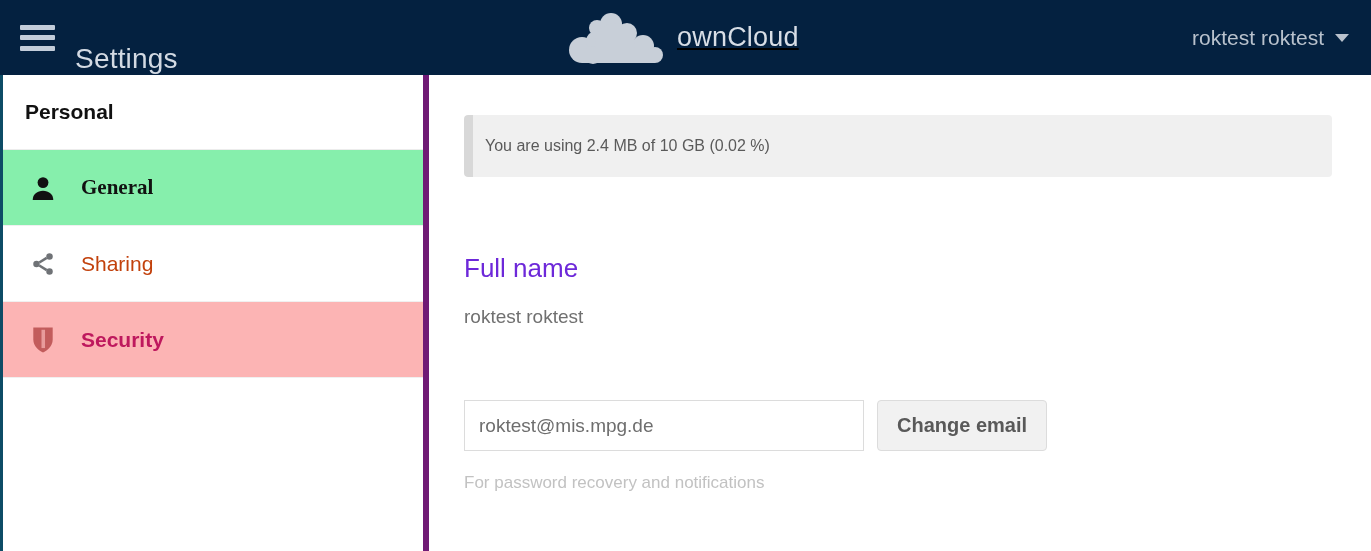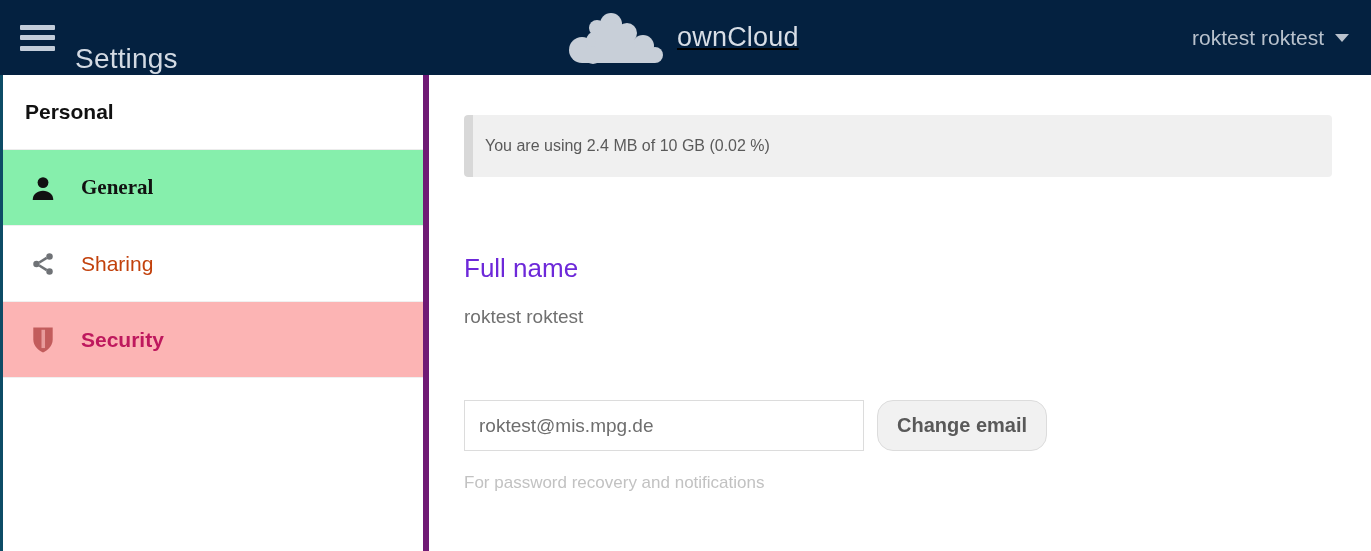--- a/index.html
+++ b/index.html
@@ -262,21 +262,21 @@
     font-size: 19px;
     color: #6e6e6e;
     outline: none;
   }
   .email-input::placeholder { color: #9a9a9a; }
 
   .change-btn {
     height: 51px;
     padding: 0 19px;
     border: 1px solid #dcdcdc;
-    border-radius: 16px;
+    border-radius: 4px;
     background: #f1f1f1;
     font-family: "Liberation Sans", "DejaVu Sans", sans-serif;
     font-size: 20px;
     font-weight: bold;
     color: #595959;
     cursor: pointer;
     white-space: nowrap;
   }
 
   .hint-text {

